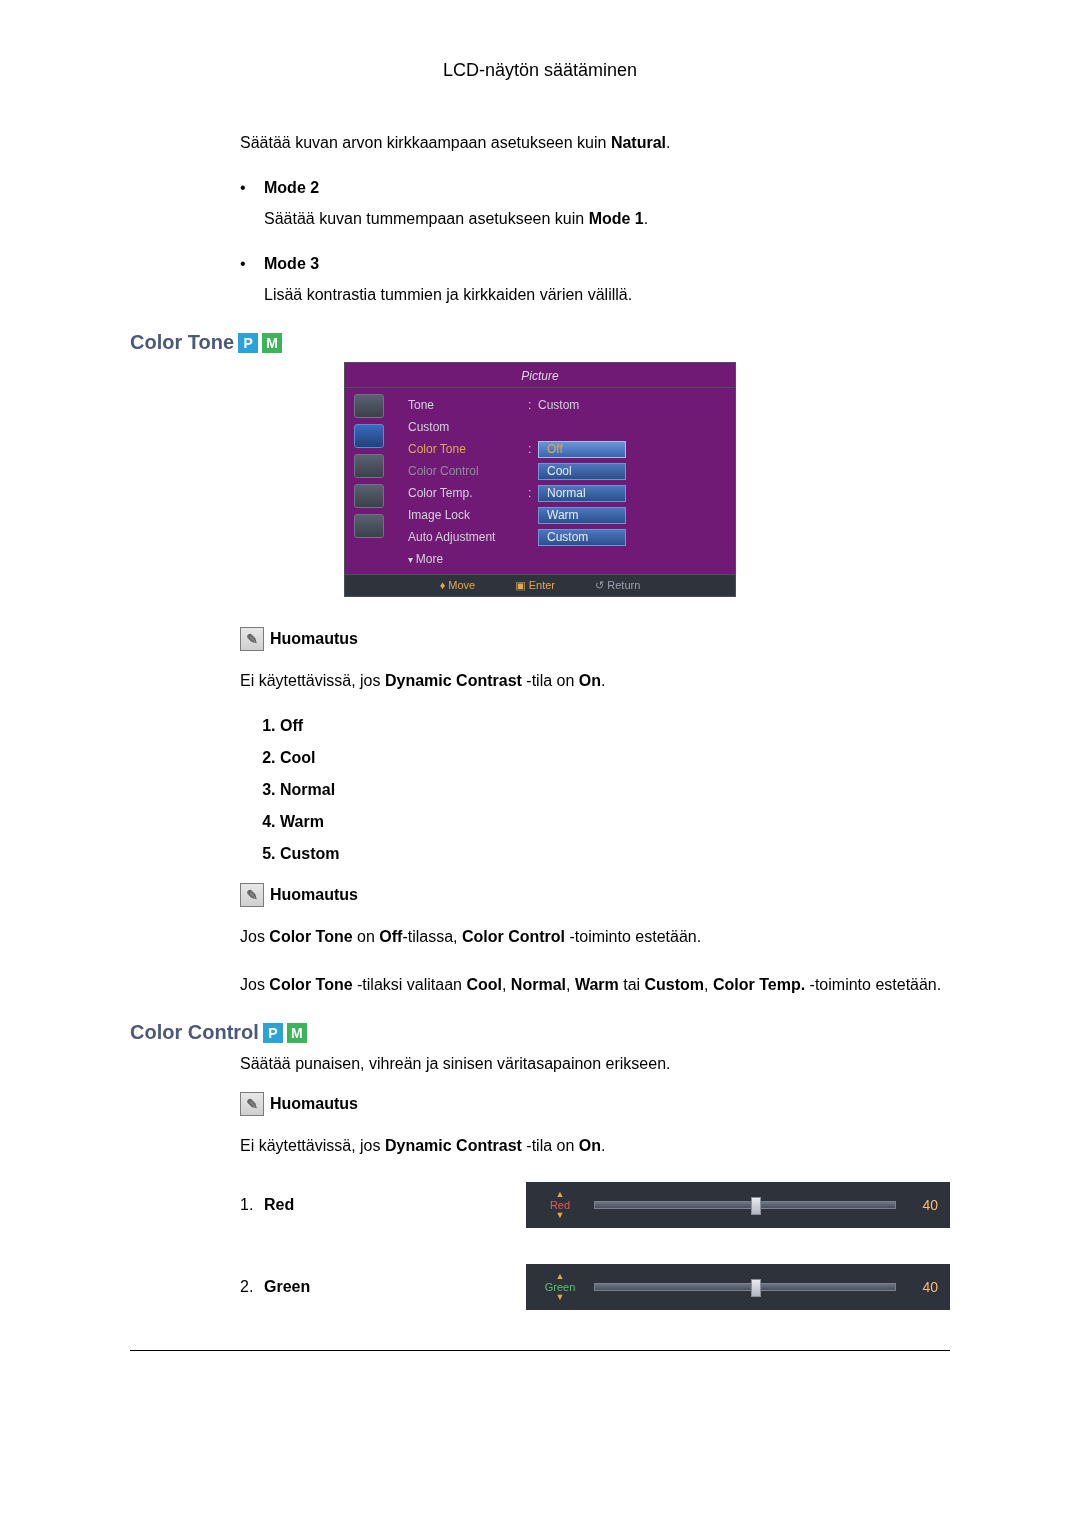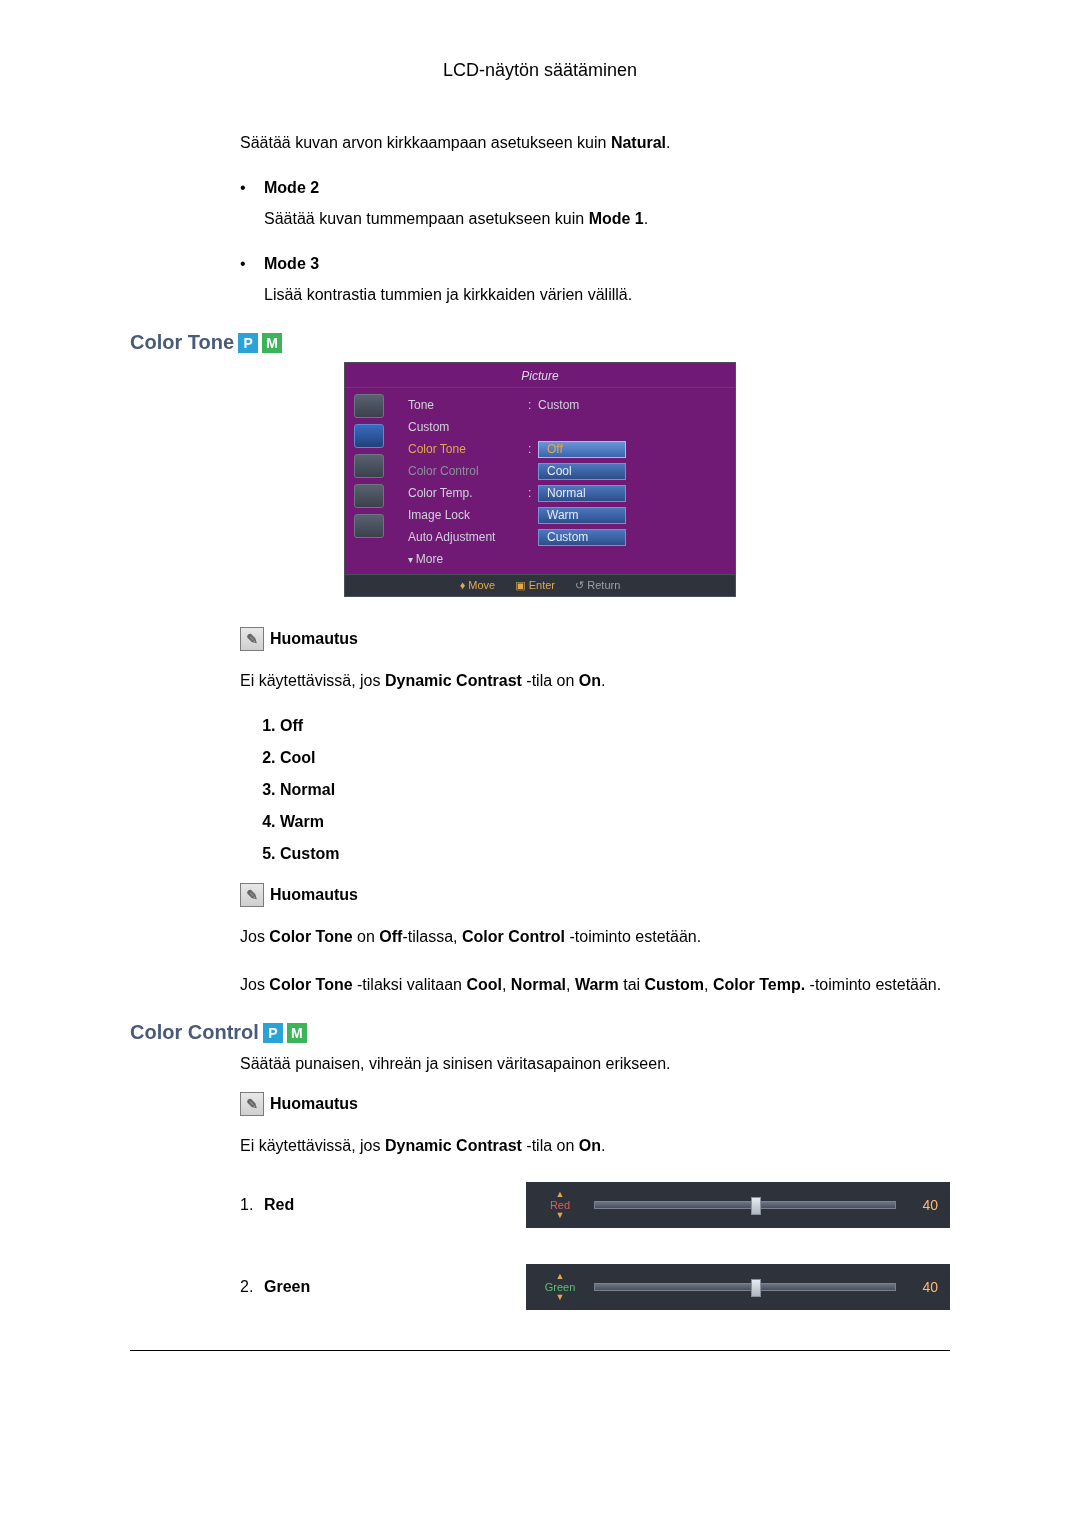--- a/index.html
+++ b/index.html
@@ -136,21 +136,21 @@
     border-color: #9ec0ef;
   }
   .osd-pill.orange { color:#e0a94e; }
   .osd-more { color: #cfd2da; margin-top:2px;}
   .osd-more::before { content:"▾ "; font-size:10px;}
   .osd-foot {
     background: #2f333c;
     border-top: 1px solid #4a4f5a;
     display: flex;
     justify-content: center;
-    gap: 20px;
+    gap: 40px;
     padding: 4px 0;
     color: #e0a94e;
     font-size: 11px;
   }
   .osd-foot span.dim { color:#9aa0ad; }
 
   .note-row {
     display: flex;
     align-items: center;
     gap: 6px;

